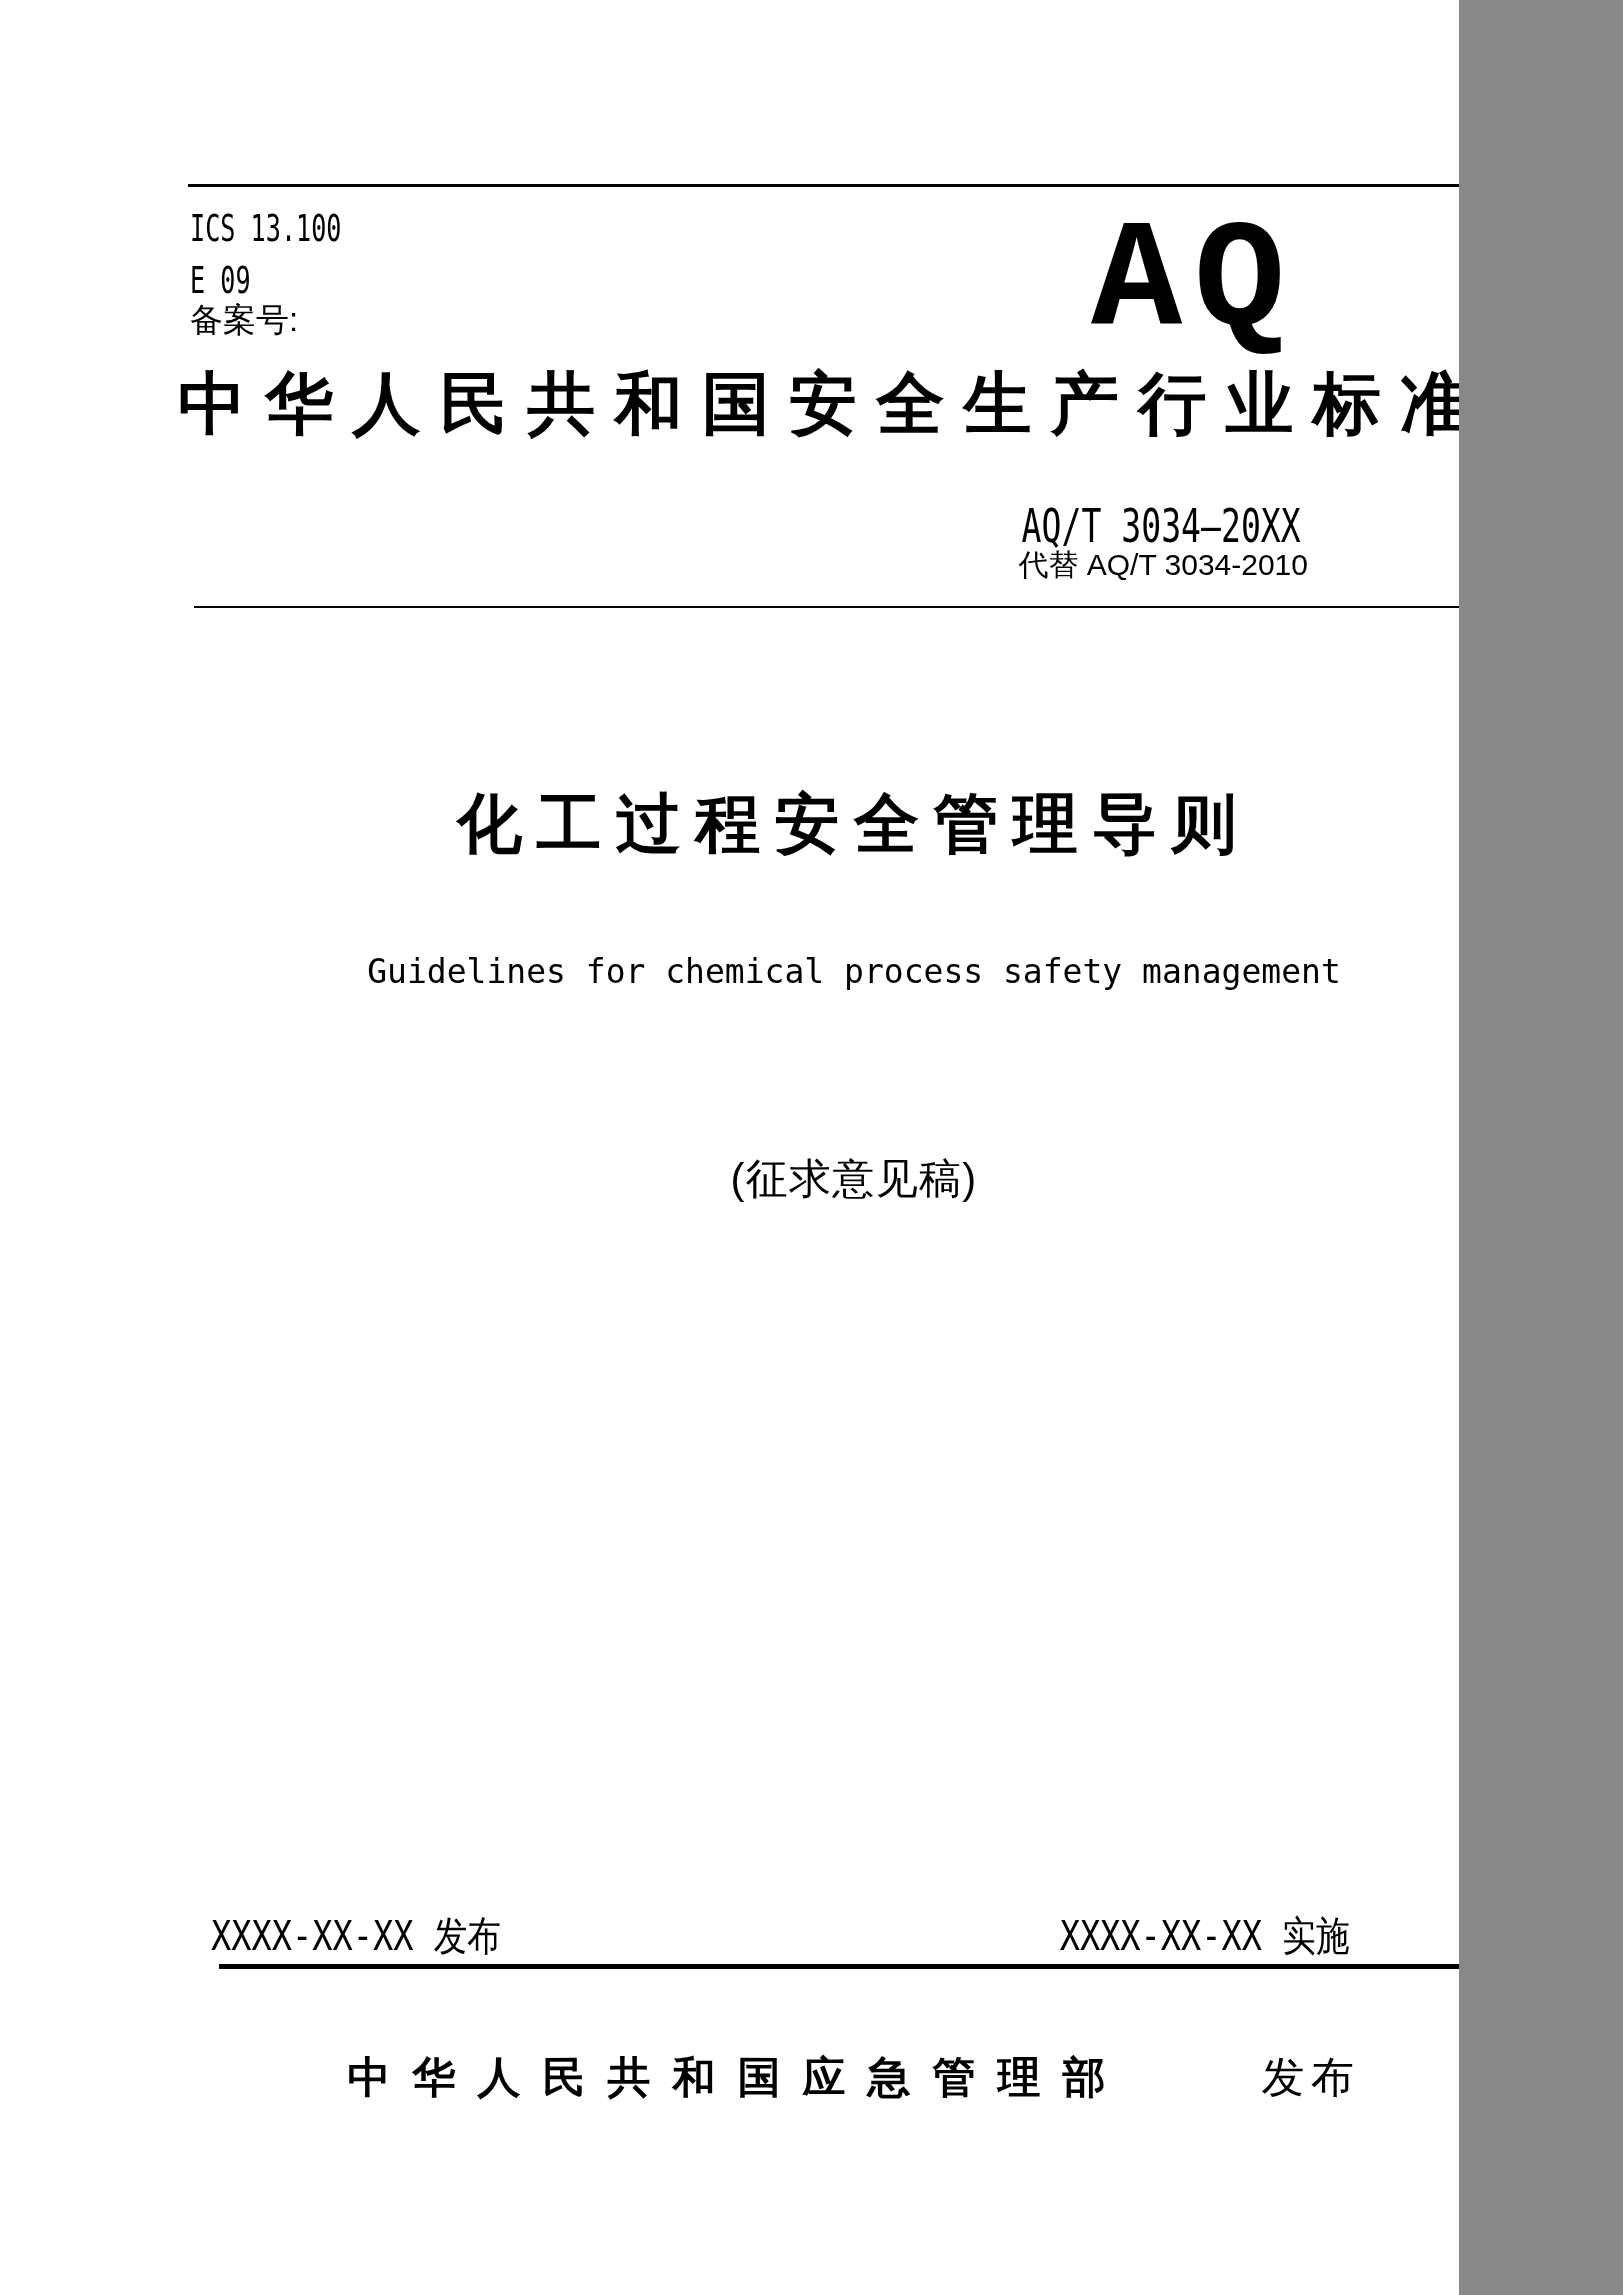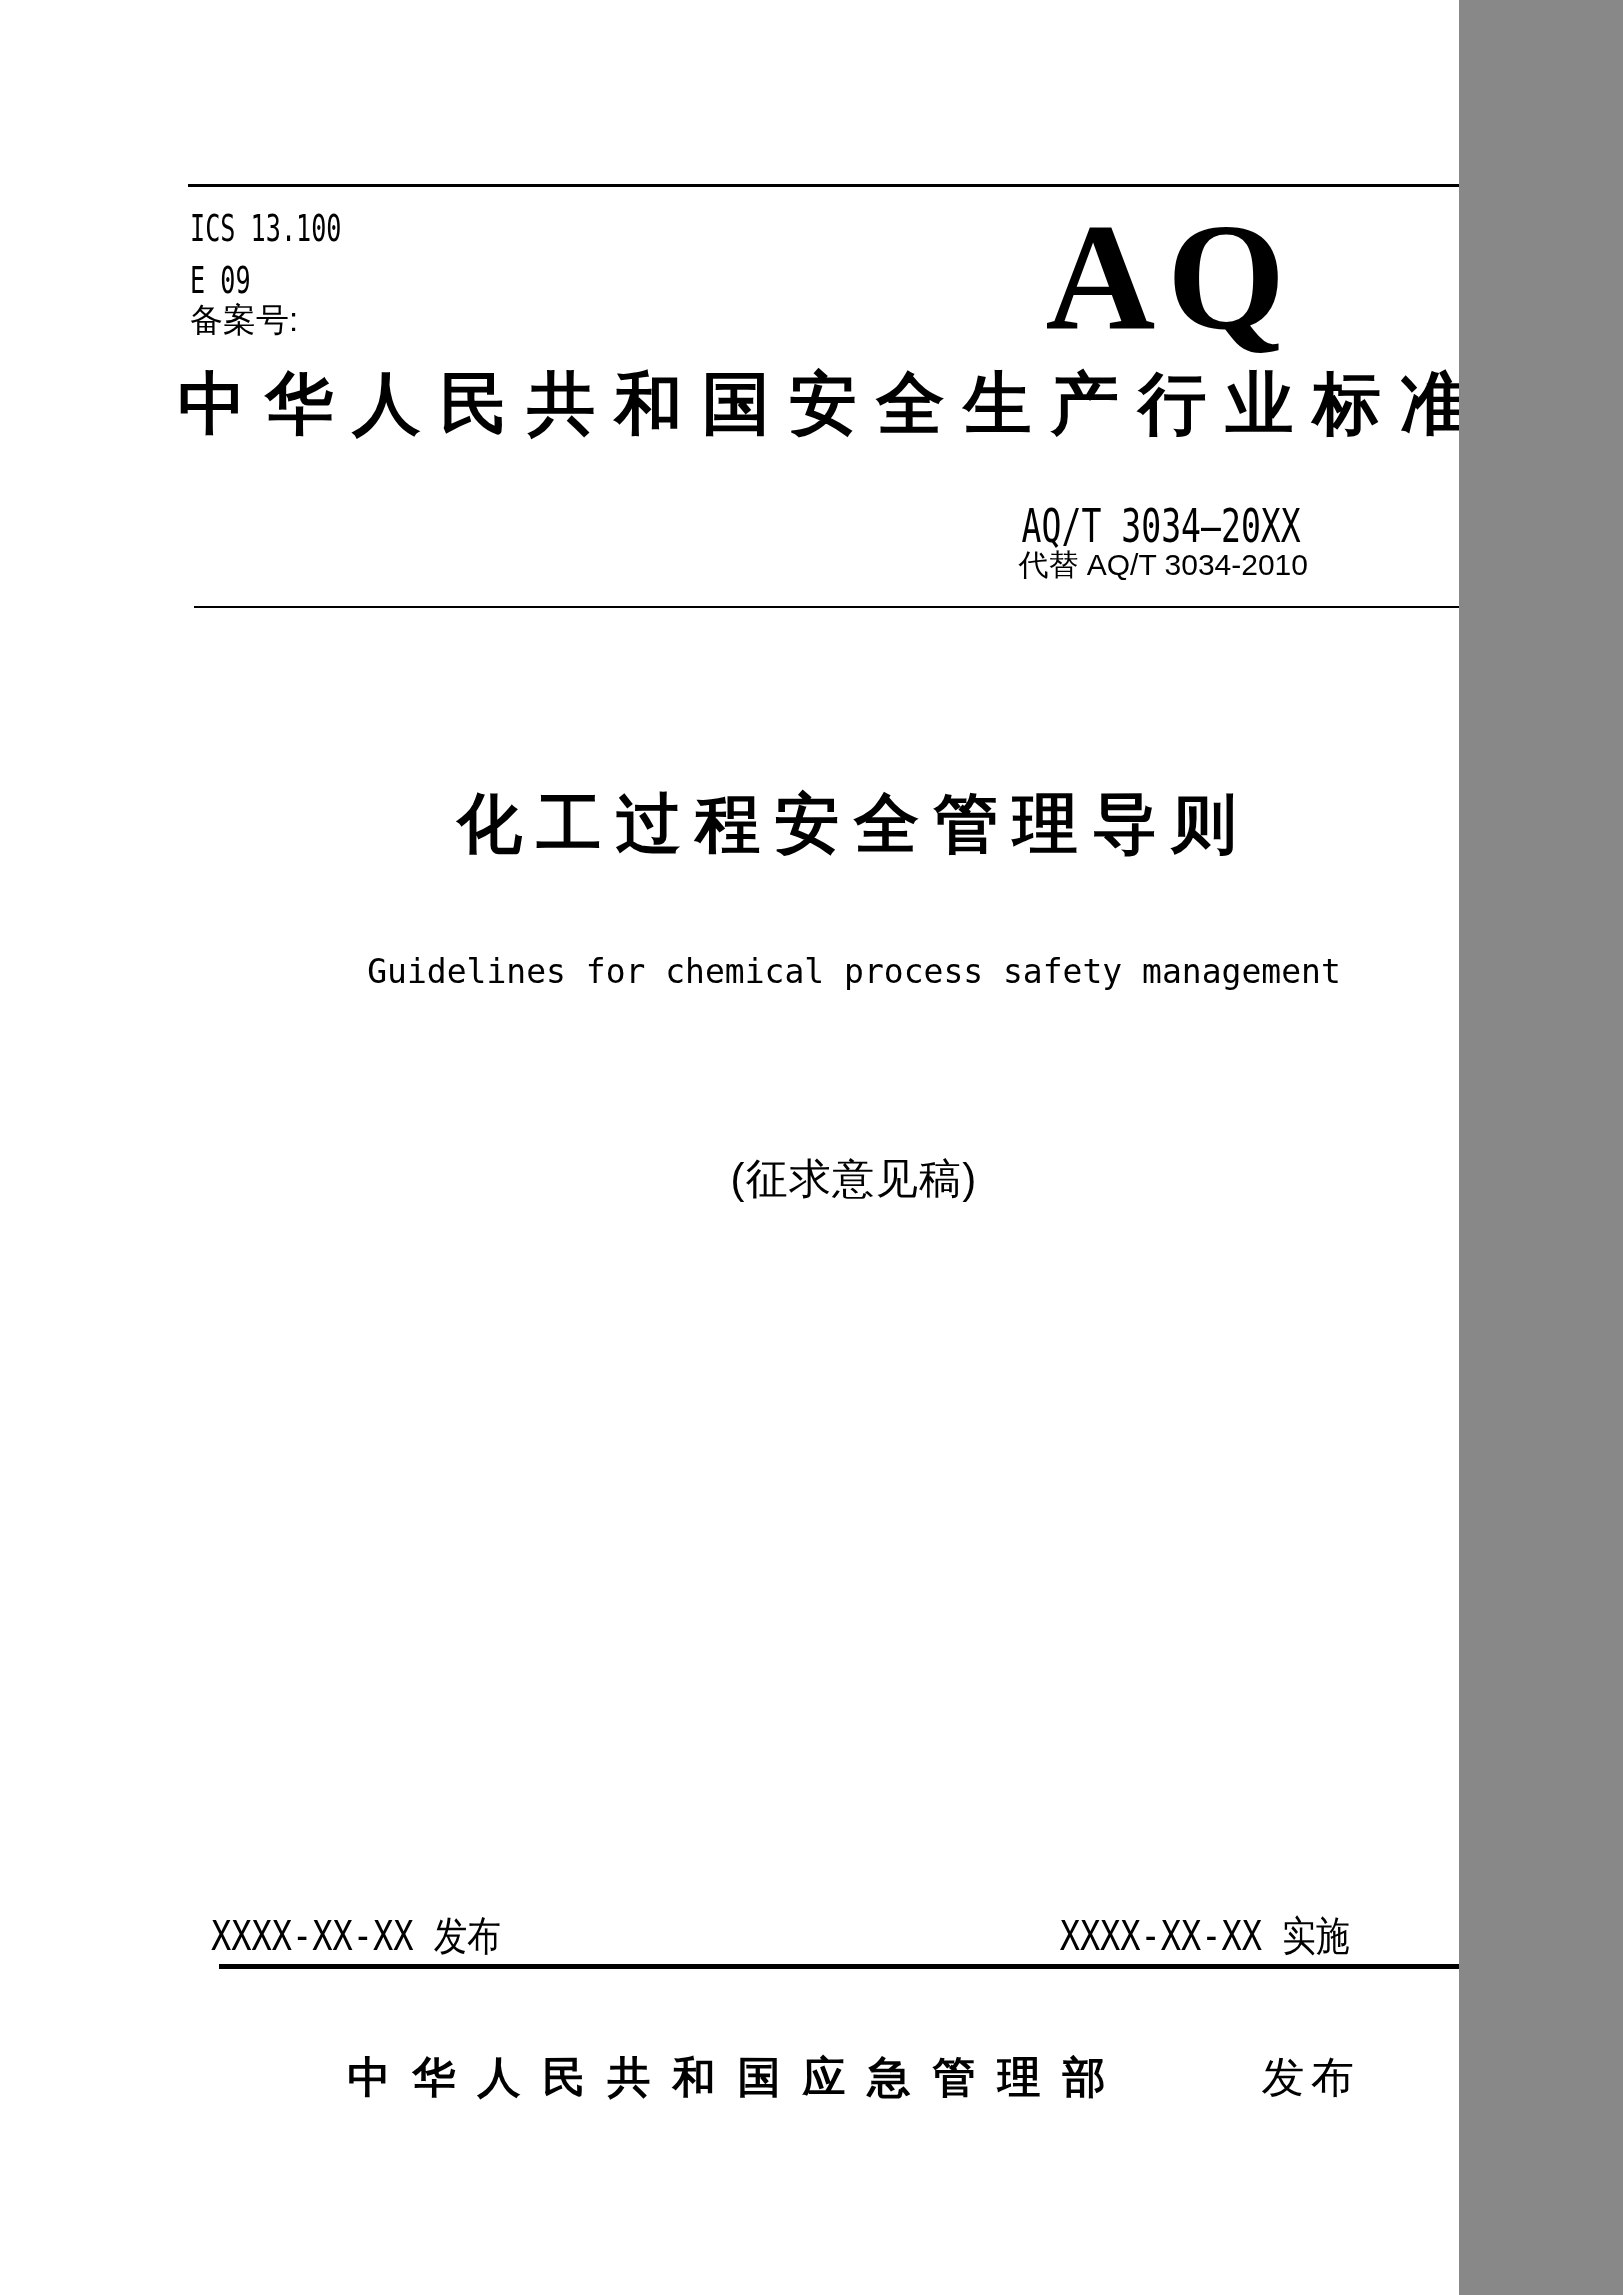--- a/index.html
+++ b/index.html
@@ -20,22 +20,22 @@
     white-space: nowrap;
     display: inline-block;
     line-height: 1;
   }
   .cjk-sans { font-family: "Liberation Sans", "DejaVu Sans", sans-serif; }
 
   .ics-line   { left: 190px; font-size: 37px; transform: scaleX(0.68); transform-origin: left top; }
   .record-lbl { left: 190px; top: 303px; font-size: 33px; line-height: 1; }
 
   .aq-logo {
-    right: 162px; top: 201px;
-    font-family: Liberation Serif, serif;
+    right: 162px; top: 208px;
+    font-family: Liberation Mono, monospace;
     font-weight: bold;
     font-size: 152px; line-height: 1;
     letter-spacing: 11.8px;
     white-space: nowrap;
   }
   .std-category {
     left: 178px; top: 367px; width: 1290px;
     font-size: 68px; font-weight: bold; line-height: 1.06;
     text-align: justify; text-align-last: justify;
     white-space: nowrap;

